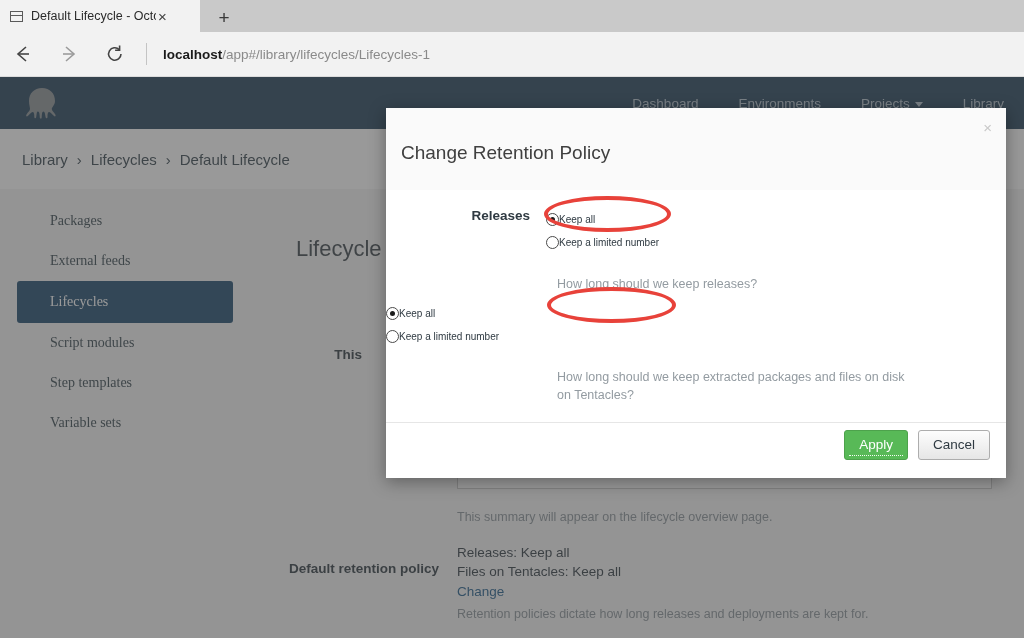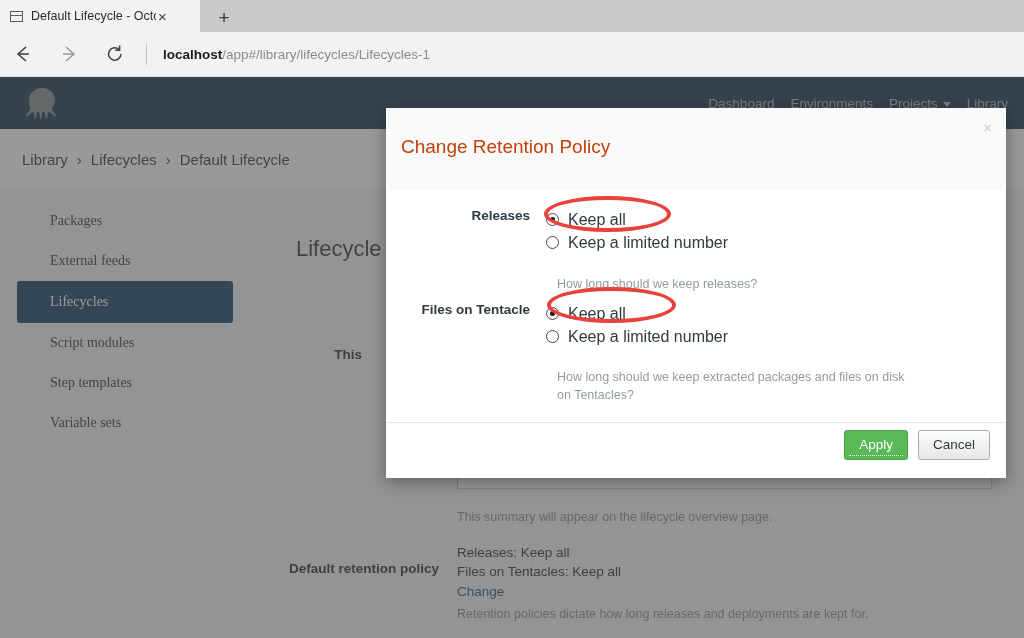--- a/index.html
+++ b/index.html
@@ -28,21 +28,21 @@
   .navbtn{width:46px;height:44px;display:flex;align-items:center;justify-content:center;}
   .navbtn svg{display:block;}
   .urlsep{width:1px;height:22px;background:#c4c4c4;margin:0 4px 0 8px;}
   .urlbar{flex:1;display:flex;align-items:center;height:52px;padding-left:12px;font-size:13.5px;}
   .url-host{color:#1a1a1a;font-weight:bold;}
   .url-path{color:#8a8a8a;}
 
   
   .appbar{position:absolute;left:0;top:77px;width:1024px;height:52px;background:#22415a;}
   .logo{position:absolute;left:22px;top:10px;width:40px;height:36px;}
-  .mainnav{position:absolute;right:0;top:0;height:52px;display:flex;align-items:center;padding-right:16px;gap:16px;}
+  .mainnav{position:absolute;right:12px;top:0;height:52px;display:flex;align-items:center;padding-right:8px;gap:40px;}
   .mainnav a{color:#b9c7d2;font-size:13.5px;text-decoration:none;display:flex;align-items:center;gap:5px;white-space:nowrap;}
   .caret{display:inline-block;width:0;height:0;border-left:4.5px solid transparent;border-right:4.5px solid transparent;
          border-top:5px solid #b9c7d2;position:relative;top:1px;}
 
   .crumbbar{position:absolute;left:0;top:129px;width:1024px;height:60px;background:#fff;
             display:flex;align-items:center;padding-left:22px;box-sizing:border-box;}
   .crumbbar span{font-size:15px;color:#37464f;}
   .crumb-sep{margin:0 9px;color:#9aa4ab;font-size:12px;}
 
   .page{position:absolute;left:0;top:189px;width:1024px;height:449px;background:#f4f4f4;}
@@ -62,36 +62,36 @@
   .hint{font-size:12.5px;color:#8a9399;}
   .policy-line{font-size:13.5px;color:#2f3a42;line-height:19px;}
   .link{font-size:13.5px;color:#1f5c8b;}
 
   
   .scrim{position:absolute;left:0;top:77px;width:1024px;height:561px;background:rgba(70,70,70,0.55);}
   .modal{position:absolute;left:386px;top:108px;width:620px;height:370px;background:#ffffff;
          box-shadow:0 4px 16px rgba(0,0,0,.35);}
   .modal-head{position:absolute;left:0;top:0;width:620px;height:82px;background:#fafafa;
               border-bottom:1px solid #e6e6e6;}
-  .modal-title{position:absolute;left:15px;top:28px;font-size:19px;color:#c2410c;}
+  .modal-title{position:absolute;left:15px;top:34px;font-size:19px;color:#404040;}
   .modal-x{position:absolute;right:14px;top:12px;font-size:15px;color:#c8c8c8;line-height:1;}
   .modal-body{position:absolute;left:0;top:82px;width:620px;height:232px;background:#fff;}
   .modal-foot{position:absolute;left:0;top:314px;width:620px;height:44px;background:#fff;
               border-top:1px solid #e6e6e6;display:flex;align-items:center;justify-content:flex-end;
               padding-right:16px;gap:10px;box-sizing:border-box;}
 
   .m-row{position:absolute;display:flex;}
   .m-label{width:160px;text-align:right;padding-right:16px;box-sizing:border-box;
            font-size:13.5px;font-weight:bold;color:#2f3a42;}
   .radio-group{}
   .radio-line{display:flex;align-items:center;height:23px;}
   .radio{width:13px;height:13px;border-radius:50%;border:1.4px solid #4a4a4a;box-sizing:border-box;
          position:relative;flex:0 0 auto;background:#fff;}
   .radio.on:after{content:"";position:absolute;left:2.6px;top:2.6px;width:5.2px;height:5.2px;border-radius:50%;background:#1c1c1c;}
-  .radio-label{font-size:16px;color:#2f3a42;margin-left:9px;white-space:nowrap;}
+  .radio-label{font-size:10px;color:#2f3a42;margin-left:0;white-space:nowrap;}
   .m-hint{position:absolute;font-size:12.5px;color:#939ba1;line-height:18px;}
 
   .btn{font-size:13.5px;padding:0 14px;height:30px;border-radius:3px;display:flex;align-items:center;
        justify-content:center;box-sizing:border-box;}
   .btn-apply{background:#58b957;color:#fff;border:1px solid #4da24c;position:relative;}
   .btn-apply:after{content:"";position:absolute;left:4px;right:4px;bottom:3px;height:0;
                    border-bottom:1px dotted rgba(255,255,255,.95);}
   .btn-cancel{background:linear-gradient(#fdfdfd,#e6e6e6);color:#2f3a42;border:1px solid #adadad;}
 
   
@@ -234,21 +234,20 @@
           </div>
           <div class="radio-line">
             <span class="radio"></span>
             <span class="radio-label">Keep a limited number</span>
           </div>
         </div>
       </div>
       <div class="m-hint" style="left:171px;top:85px;width:400px;">How long should we keep releases?</div>
 
       <div class="m-row" style="left:0;top:112px;">
-        <div class="m-label">Files on Tentacle</div>
         <div class="radio-group">
           <div class="radio-line">
             <span class="radio on"></span>
             <span class="radio-label">Keep all</span>
           </div>
           <div class="radio-line">
             <span class="radio"></span>
             <span class="radio-label">Keep a limited number</span>
           </div>
         </div>

